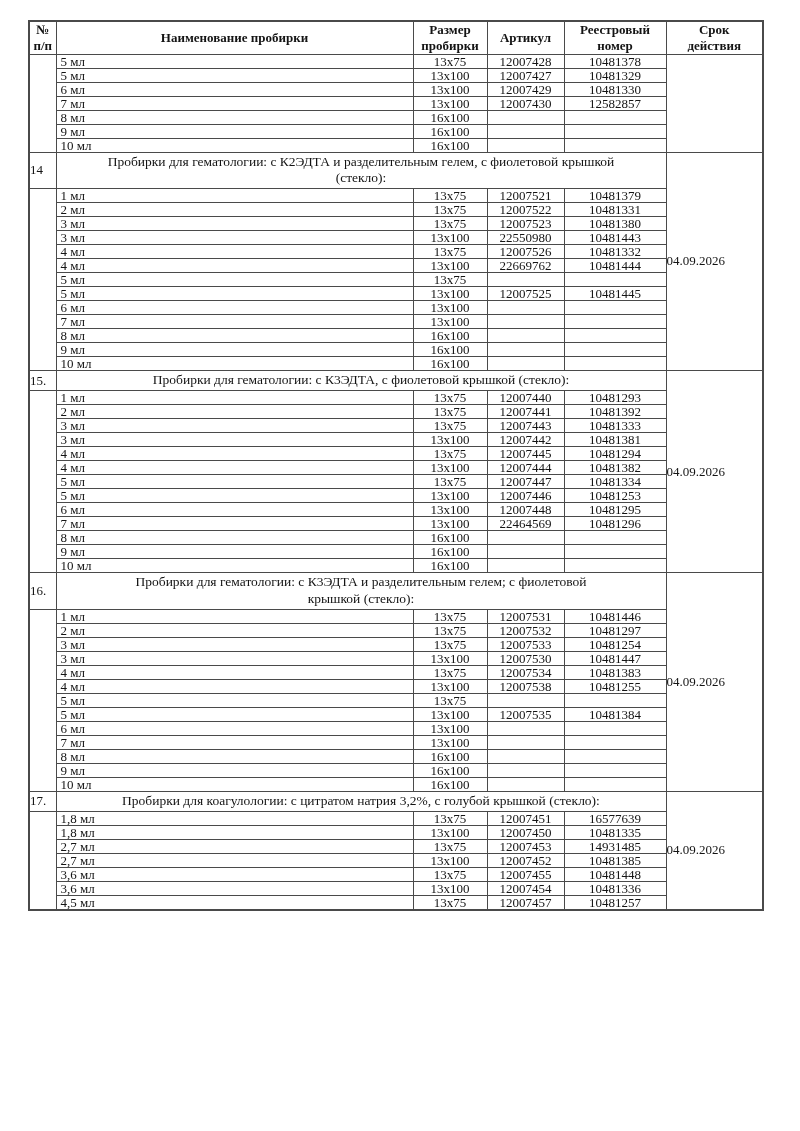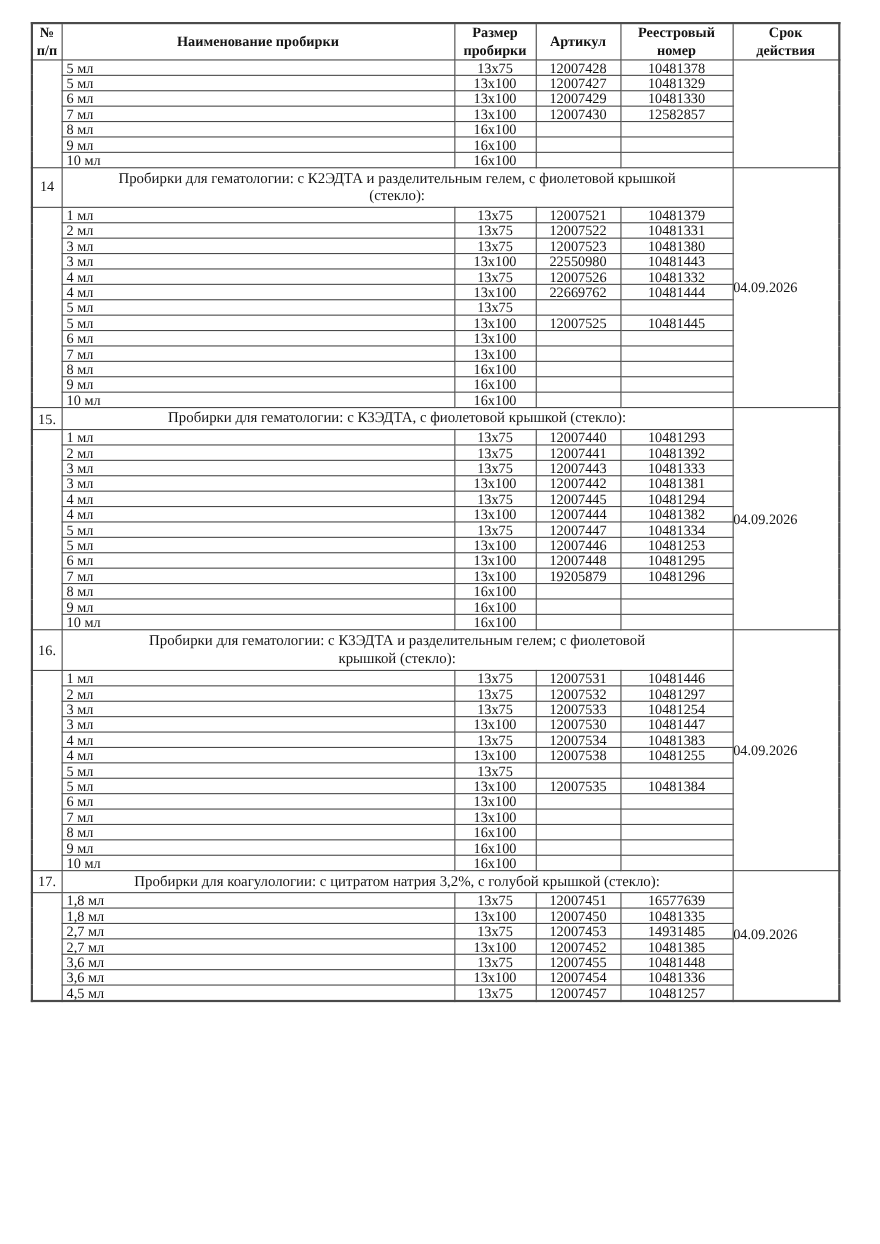--- a/index.html
+++ b/index.html
@@ -19,21 +19,21 @@
   thead tr { height:33px; }
   th {
     font-weight:bold; font-size:13px; line-height:1.2;
     text-align:center; vertical-align:middle; white-space:pre-line;
     padding:0 1px;
   }
   tr.data-row { height:14px; }
   tr.title-row { height:19px; }
   td.name  { text-align:left;  font-size:13px; padding:0 2px 0 4px; vertical-align:middle; line-height:1; }
   td.center{ text-align:center; font-size:13px; vertical-align:middle; line-height:1; padding:0 1px; }
-  td.num   { text-align:center; font-size:13px; vertical-align:middle; padding:0; }
+  td.num   { text-align:left; font-size:13px; vertical-align:middle; padding:0; }
   td.validity { text-align:left; font-size:13px; vertical-align:middle; padding:0; }
   td.section-title {
     font-weight:normal; font-size:13.5px; text-align:center; vertical-align:middle;
     white-space:pre-line; line-height:1.25; padding:1px 2px;
   }
 </style>
 </head>
 <body>
 
 <div class="doc">
@@ -246,21 +246,21 @@
         </tr>
         <tr class="data-row">
           <td class="name">6 мл</td>
           <td class="center">13x100</td>
           <td class="center">12007448</td>
           <td class="center">10481295</td>
         </tr>
         <tr class="data-row">
           <td class="name">7 мл</td>
           <td class="center">13x100</td>
-          <td class="center">19205879</td>
+          <td class="center">22464569</td>
           <td class="center">10481296</td>
         </tr>
         <tr class="data-row">
           <td class="name">8 мл</td>
           <td class="center">16x100</td>
           <td class="center"></td>
           <td class="center"></td>
         </tr>
         <tr class="data-row">
           <td class="name">9 мл</td>

